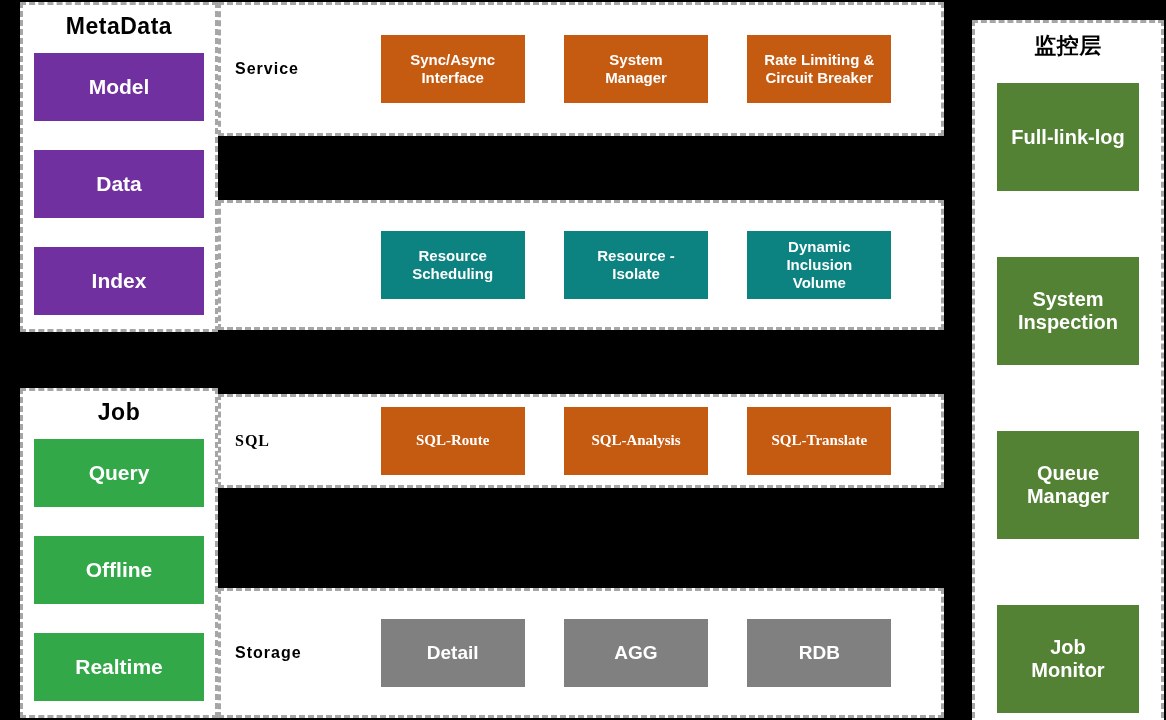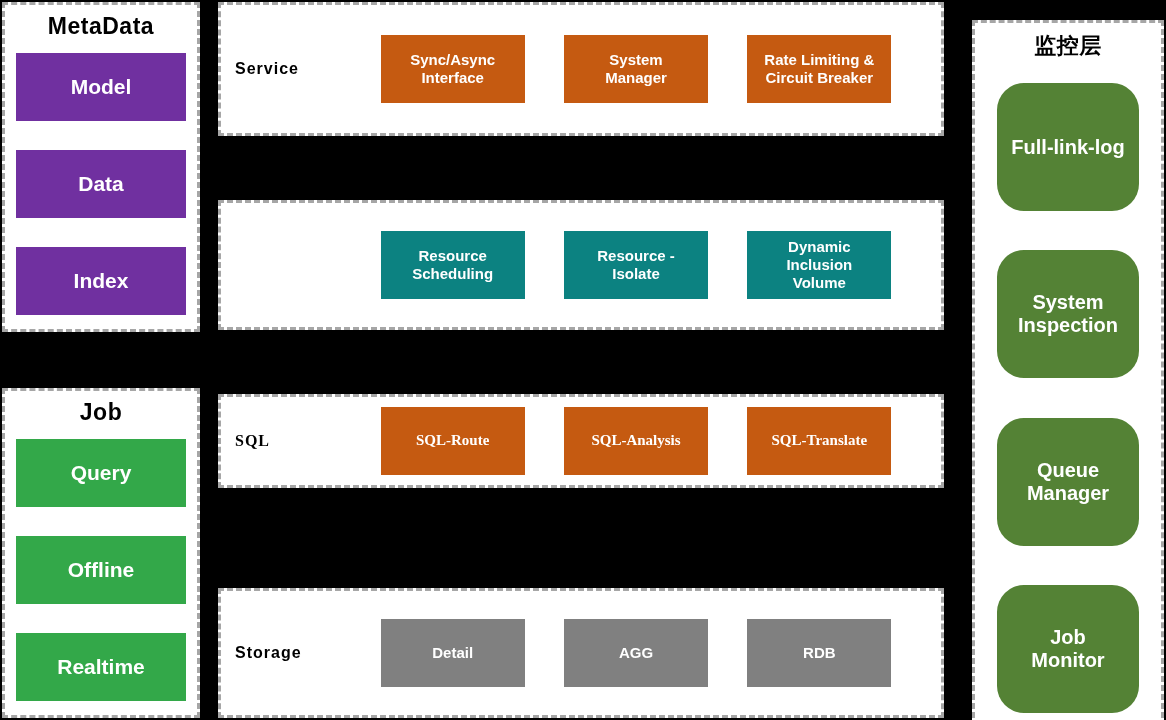--- a/index.html
+++ b/index.html
@@ -23,21 +23,21 @@
 
   
   .panel {
     position: absolute;
     background: #ffffff;
     border: 3px dashed #a6a6a6;
     box-sizing: border-box;
   }
 
   
-  .panel-left { left: 2px; width: 198px; }
+  .panel-left { left: 20px; width: 198px; }
   #panel-metadata { top: 2px; height: 330px; }
   #panel-job      { top: 388px; height: 330px; }
 
   .col-title {
     position: absolute;
     left: 0; right: 0;
     top: 8px;
     text-align: center;
     font-size: 23px;
     font-weight: bold;
@@ -107,52 +107,51 @@
     color: #ffffff;
     font-size: 15px;
     font-weight: bold;
     line-height: 1.18;
     box-sizing: border-box;
     padding: 2px 4px;
   }
   .orange { background: #c55a11; }
   .teal   { background: #0c8281; }
   .gray   { background: #808080; }
-  .row-box.gray { font-weight: bold; font-size: 15px; }
+  .row-box.gray { font-weight: bold; font-size: 19px; }
 
   
   #panel-monitor {
     left: 972px;
     width: 192px;
     top: 20px;
     height: 716px;
   }
   #panel-monitor .col-title { font-size: 22px; }
   #monitor-stack {
     position: absolute;
     left: 22px; right: 22px;
     top: 60px; bottom: 20px;
     display: flex;
     flex-direction: column;
     justify-content: space-between;
   }
   .monitor-box {
-    height: 128px;
+    height: 108px;
     background: #548235;
     display: flex;
     align-items: center;
     justify-content: center;
     text-align: center;
     color: #ffffff;
     font-size: 20px;
     font-weight: bold;
     line-height: 1.15;
     box-sizing: border-box;
     padding: 2px 4px;
-    border-radius: 27px;
   }
 </style>
 </head>
 <body>
 
 <div id="diagram">
 
   <div class="panel panel-left" id="panel-metadata">
     <div class="col-title">MetaData</div>
     <div class="stack">

